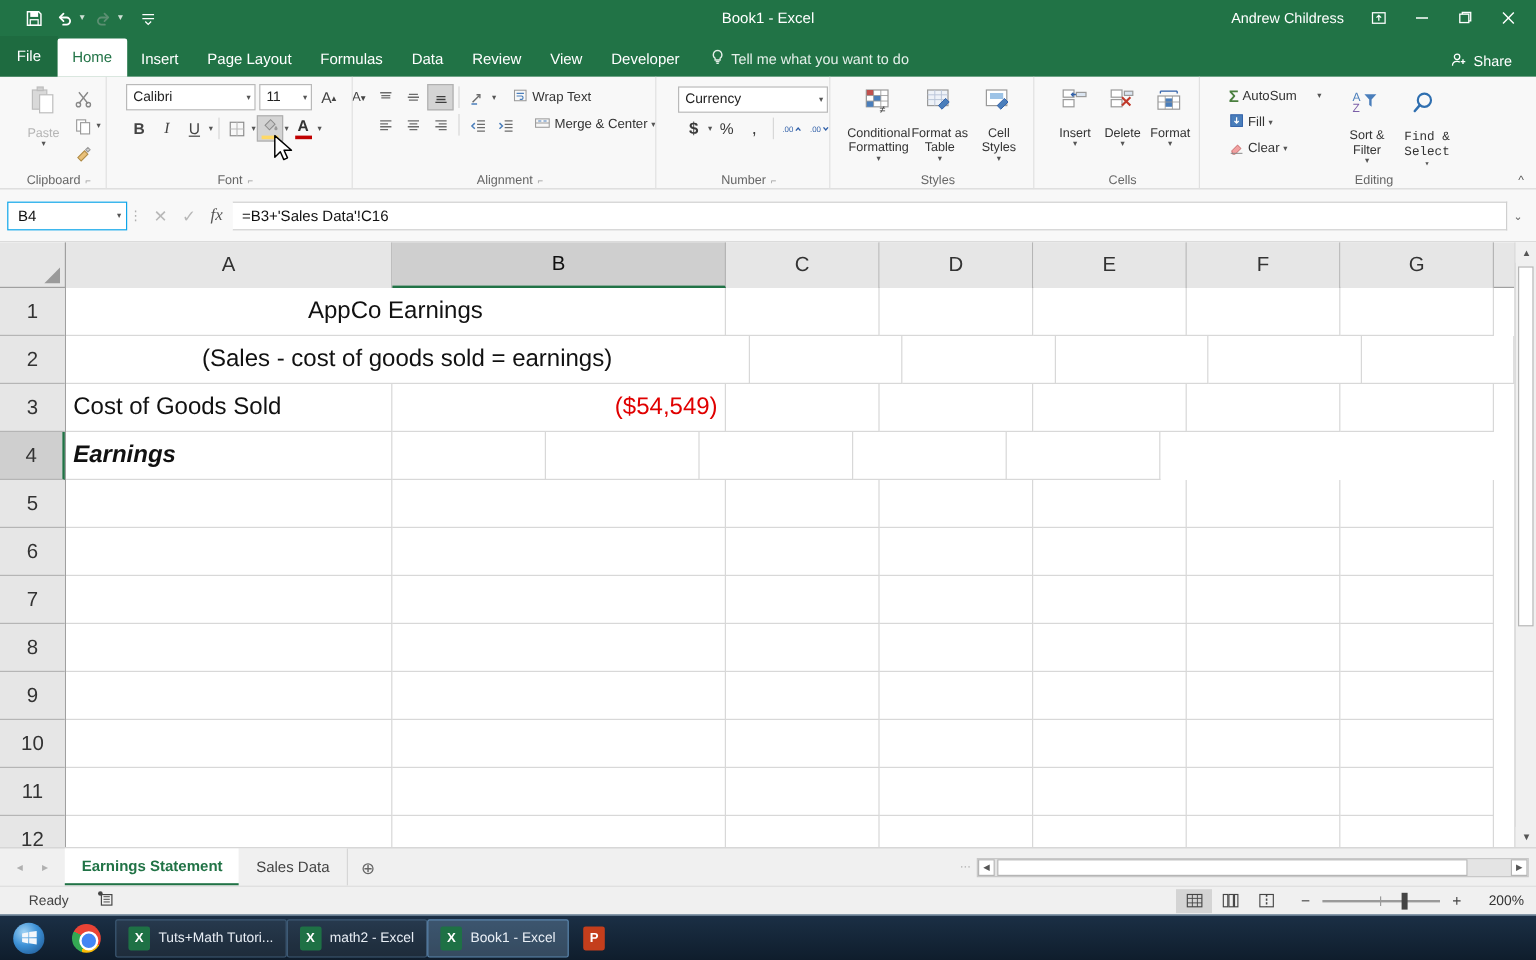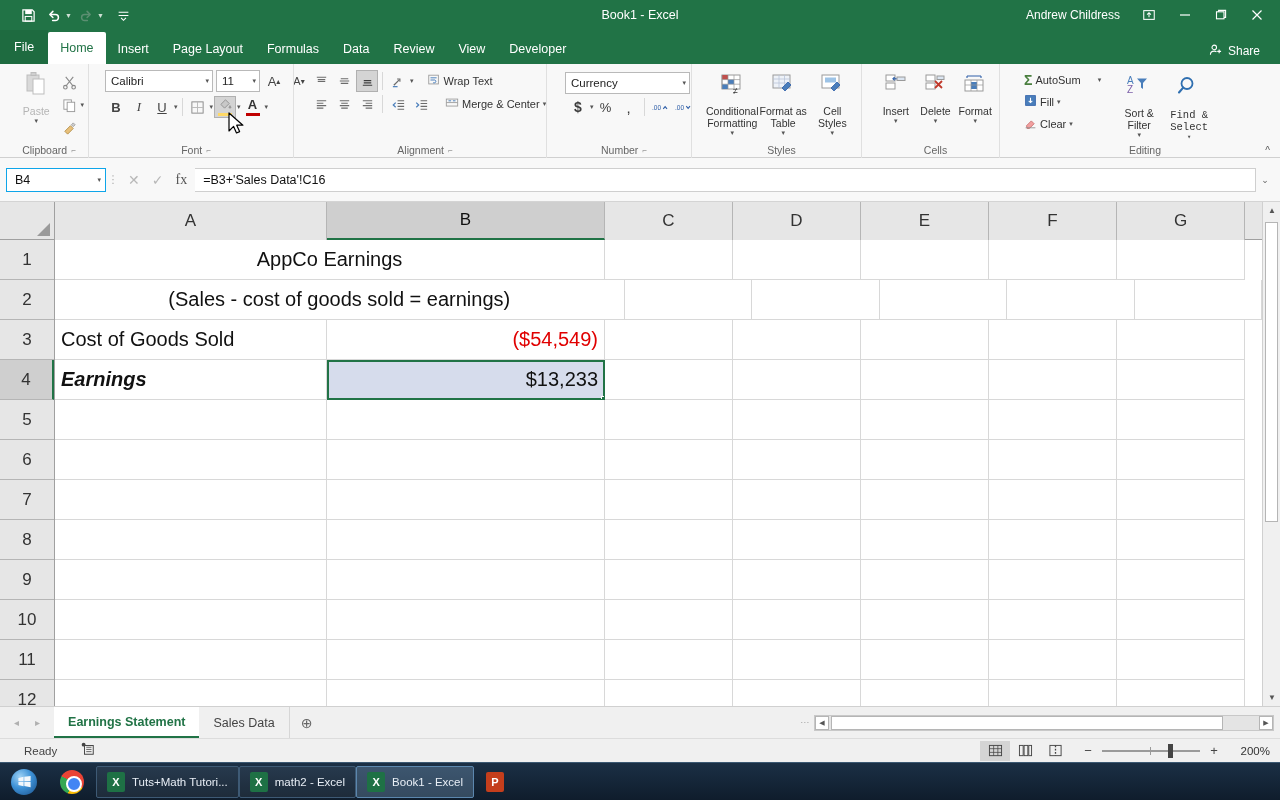--- a/index.html
+++ b/index.html
@@ -116,21 +116,21 @@
     border-bottom: 1px solid #d4d4d4;
   }
   .namebox {
     width: 100px; height: 24px; background: #fff; border: 1px solid #0ea5e9;
     display: flex; align-items: center; justify-content: space-between;
     font-size: 12.5px; color: #111; padding: 0 4px 0 8px;
   }
   .fb-sep { width: 14px; text-align: center; color: #b0b0b0; font-size: 11px; letter-spacing: 0; }
   .fb-icons { display: flex; align-items: center; gap: 12px; padding: 0 8px; }
   .fb-ic { font-size: 14px; color: #b8b8b8; }
-  .fb-fx { font-size: 14px; color: #555; font-family: "Liberation Serif", serif; }
+  .fb-fx { font-size: 14px; color: #555; font-style: italic; font-family: "Liberation Serif", serif; }
   .fb-input {
     flex: 1; height: 24px; background: #fff; border: 1px solid #cfcfcf; border-left: none;
     display: flex; align-items: center; font-size: 12.5px; color: #111; padding-left: 8px;
   }
   .fb-expand { width: 18px; text-align: center; color: #666; font-size: 9px; }
 
   
   .gridwrap { position: absolute; left: 0; top: 202px; width: 1280px; height: 504px; background: #fff; }
   .corner {
     position: absolute; left: 0; top: 0; width: 55px; height: 38px;
@@ -350,20 +350,29 @@
   <div class="ribbon-tabs">
     <div class="rtab file">File</div>
     <div class="rtab active">Home</div>
     <div class="rtab">Insert</div>
     <div class="rtab">Page Layout</div>
     <div class="rtab">Formulas</div>
     <div class="rtab">Data</div>
     <div class="rtab">Review</div>
     <div class="rtab">View</div>
     <div class="rtab">Developer</div>
+    <div class="tellme">
+      <span class="bulb">
+        <svg width="12" height="13" viewBox="0 0 12 13">
+            <path d="M6 1a3.6 3.6 0 0 0-2.1 6.5V9h4.2V7.5A3.6 3.6 0 0 0 6 1z" fill="none" stroke="#e4efe9" stroke-width="1.1"></path>
+            <path d="M4.4 10.4h3.2M5 11.8h2" stroke="#e4efe9" stroke-width="1.1"></path>
+          </svg>
+      </span>
+      <span>Tell me what you want to do</span>
+    </div>
     <div class="share-btn">
       <span>
         <svg width="14" height="14" viewBox="0 0 16 16">
             <circle cx="6" cy="5" r="2.6" fill="none" stroke="#fff" stroke-width="1.2"></circle>
             <path d="M1.6 13.4c0-2.6 2-4.1 4.4-4.1 1 0 1.9.25 2.6.7" fill="none" stroke="#fff" stroke-width="1.2"></path>
             <path d="M11.6 7.4v4.4M9.4 9.6h4.4" stroke="#fff" stroke-width="1.3"></path>
           </svg>
       </span>
       <span>Share</span>
     </div>
@@ -821,24 +830,20 @@
         <div class="gcell right neg" style="width:278px;">($54,549)</div>
         <div class="gcell" style="width:128px;"></div>
         <div class="gcell" style="width:128px;"></div>
         <div class="gcell" style="width:128px;"></div>
         <div class="gcell" style="width:128px;"></div>
         <div class="gcell" style="width:128px;"></div>
       </div>
 
       <div class="grow">
         <div class="gcell bolditalic" style="width:272px;">Earnings</div>
-        <div class="gcell right selcell" style="width:278px;">
-          <span>$13,233</span>
-          <span class="selhandle"></span>
-        </div>
         <div class="gcell" style="width:128px;"></div>
         <div class="gcell" style="width:128px;"></div>
         <div class="gcell" style="width:128px;"></div>
         <div class="gcell" style="width:128px;"></div>
         <div class="gcell" style="width:128px;"></div>
       </div>
 
       <div class="grow">
         <div class="gcell" style="width:272px;"></div>
         <div class="gcell" style="width:278px;"></div>

